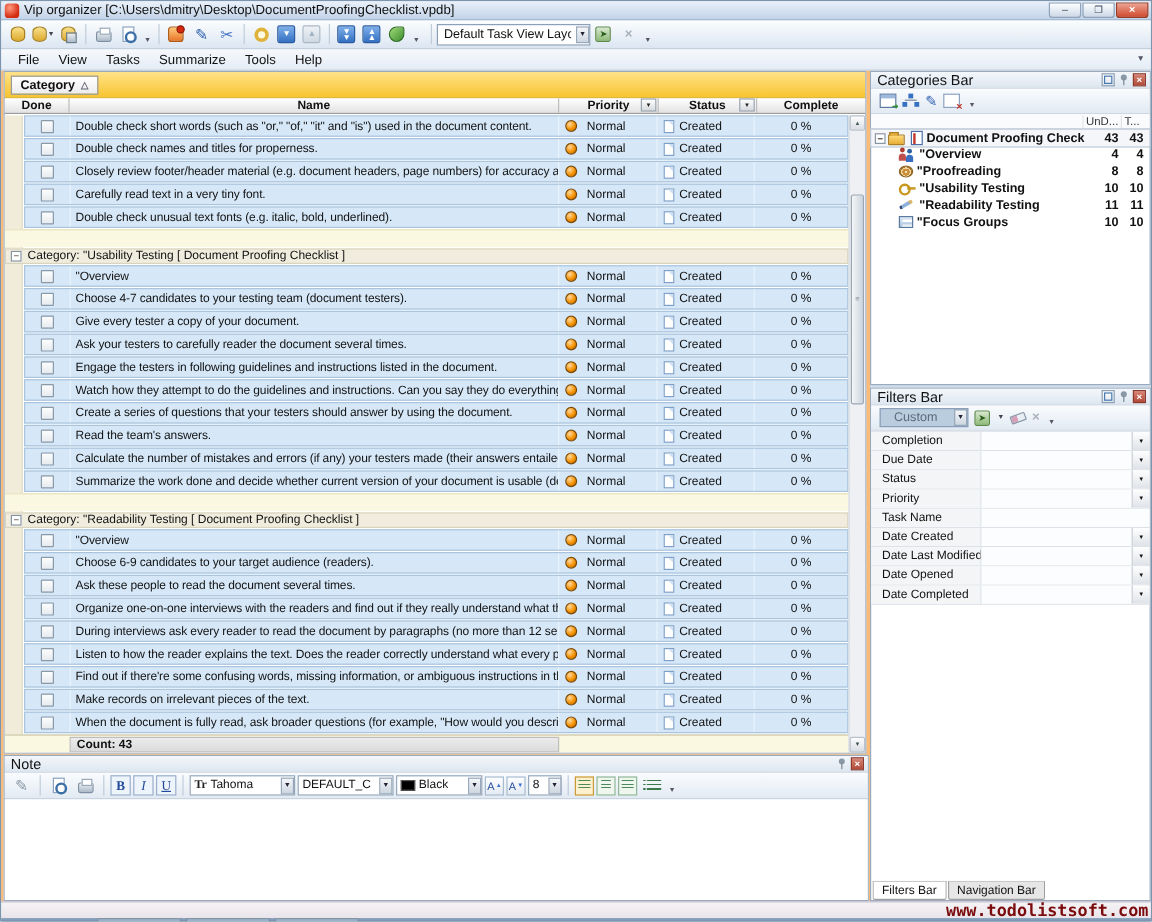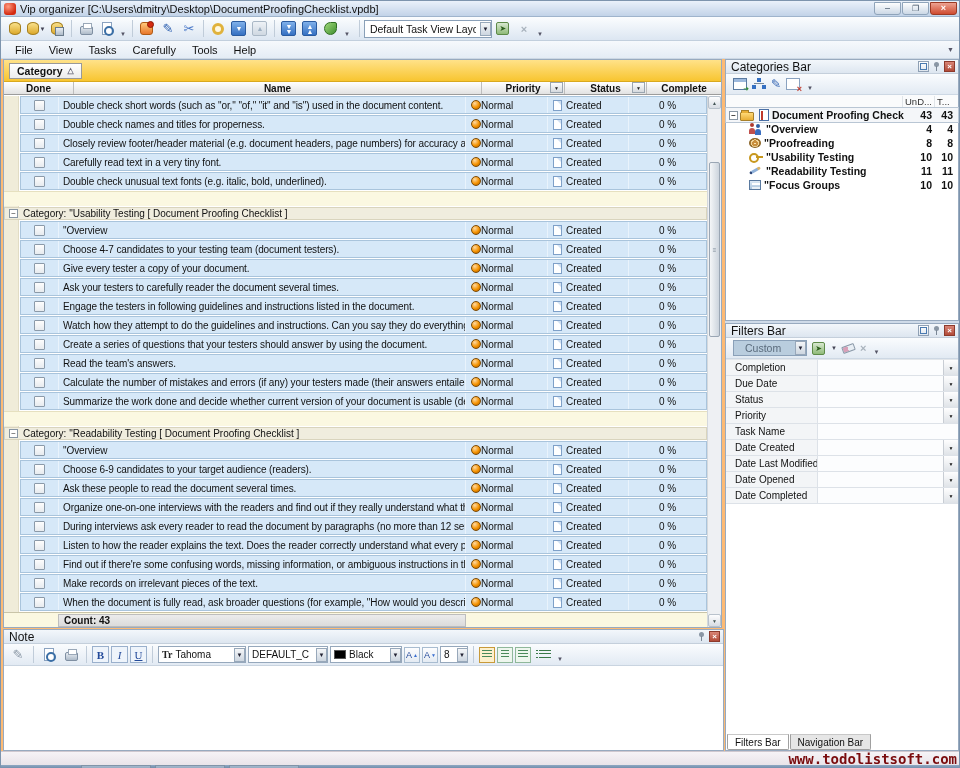--- a/index.html
+++ b/index.html
@@ -49,31 +49,31 @@
   
   .workarea{position:absolute;left:0;top:58px;width:100%;height:692px;background:#fdba74}
 
   
   .task-panel{position:absolute;left:2px;top:0;width:719px;height:569px;background:#fff;border:1px solid #98aabf}
   .gband{height:22px;background:linear-gradient(#ffe289,#f8c530);border-bottom:1px solid #d9a91f;display:flex;align-items:center;padding-left:5px}
   .gcat-btn{background:linear-gradient(#ffffff,#ececec);border:1px solid #999;height:16px;display:flex;align-items:center;gap:5px;padding:0 7px;font-weight:bold;font-size:10.5px}
   .sort-tri{font-size:8px;color:#667}
   .ghead-row{height:13px;display:flex;background:linear-gradient(#ffffff,#e2e2e2);border-bottom:1px solid #9c9c9c;font-weight:bold;font-size:10px}
   .h-cell{display:flex;align-items:center;justify-content:center;border-right:1px solid #bdbdbd;position:relative}
-  .h-done{width:70px}.h-name{width:408px}.h-prio{width:83px}.h-status{width:82px}.h-comp{flex:1;border-right:none}
+  .h-done{width:54px}.h-name{width:408px}.h-prio{width:83px}.h-status{width:82px}.h-comp{flex:1;border-right:none}
   .h-filter{position:absolute;right:1px;top:0;width:13px;height:11px;background:linear-gradient(#fdfdfd,#d6dade);border:1px solid #9aa5b0;display:flex;align-items:center;justify-content:center;font-size:5px;color:#222}
 
   .rows-vp{position:absolute;left:0;top:36px;right:14px;bottom:0;background:#fff;overflow:hidden}
   .indent-strip{position:absolute;left:0;top:0;bottom:0;width:15px;background:#f0ecd9;border-right:1px solid #e2dcc4}
   .rows-c{position:absolute;left:0;top:0;right:0}
   .t-row{height:18px;margin:0 0 1px 16px;background:#d6e8f8;border:1px solid #a9c4dc;display:flex;align-items:center;position:relative;z-index:1}
   .c-done{width:38px;height:100%;display:flex;align-items:center;justify-content:center;border-right:1px solid #e9f3fc}
   .cb{width:11px;height:11px;background:linear-gradient(#fdfdfd,#e7ebef);border:1px solid #8b9aa9;border-radius:1px}
   .c-name{width:407px;height:100%;display:flex;align-items:center;padding-left:4px;border-right:1px solid #e9f3fc;font-size:10px;letter-spacing:-.1px;white-space:nowrap;overflow:hidden}
-  .c-prio{width:82px;height:100%;display:flex;align-items:center;gap:0;padding-left:5px;border-right:1px solid #e9f3fc;font-size:10px}
+  .c-prio{width:82px;height:100%;display:flex;align-items:center;gap:8px;padding-left:5px;border-right:1px solid #e9f3fc;font-size:10px}
   .c-status{width:81px;height:100%;display:flex;align-items:center;gap:4px;padding-left:5px;border-right:1px solid #e9f3fc;font-size:10px}
   .c-comp{flex:1;height:100%;display:flex;align-items:center;justify-content:center;font-size:10px}
   .prio-ball{width:10px;height:10px;border-radius:50%;background:radial-gradient(circle at 35% 30%,#ffd9a0,#f49200 55%,#a85a00);border:1px solid #7d4a05;flex:none}
   .page-ic{width:9px;height:11px;background:#fff;border:1px solid #7ea0c8;position:relative;flex:none}
   .page-ic::after{content:"";position:absolute;right:0;top:0;border-style:solid;border-width:0 4px 4px 0;border-color:transparent #cfe0f2 transparent transparent}
   .g-gap{height:15px;margin-bottom:1px;background:#fbf8e1;border-top:1px solid #e6e0bf;position:relative;z-index:1}
   .g-head{height:13px;margin-bottom:1px;background:#f0edde;border:1px solid #d9d4bd;display:flex;align-items:center;gap:5px;padding-left:4px;font-size:10px;position:relative;z-index:1;white-space:nowrap;overflow:hidden}
   .expander{width:9px;height:9px;background:#fff;border:1px solid #8896a4;font-size:8px;line-height:7px;text-align:center;color:#333;flex:none}
   .count-row{height:15px;background:#fbf8e1;border-top:1px solid #c9c4a8;display:flex;align-items:center;position:relative;z-index:1}
   .count-box{margin-left:54px;width:408px;height:13px;background:linear-gradient(#ececec,#dbdbdb);border:1px solid #bdbdbd;display:flex;align-items:center;padding-left:5px;font-weight:bold;font-size:10px}
@@ -249,21 +249,21 @@
     <span class="tbtn">
         <span class="g-x">×</span>
       </span>
     <span class="ovf">▼</span>
   </div>
 
   <div class="menubar">
     <span class="menu-item">File</span>
       <span class="menu-item">View</span>
       <span class="menu-item">Tasks</span>
-      <span class="menu-item">Carefully</span>
+      <span class="menu-item">Summarize</span>
       <span class="menu-item">Tools</span>
       <span class="menu-item">Help</span>
       <span class="m-ovf">▼</span>
   </div>
 
   <div class="workarea">
 
     <div class="task-panel">
       <div class="gband">
         <span class="gcat-btn">

